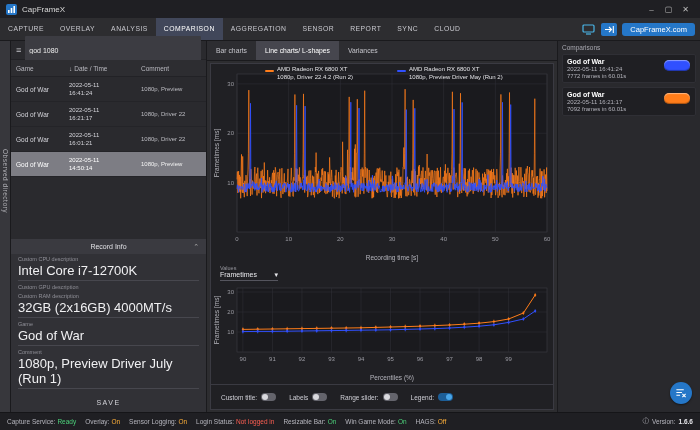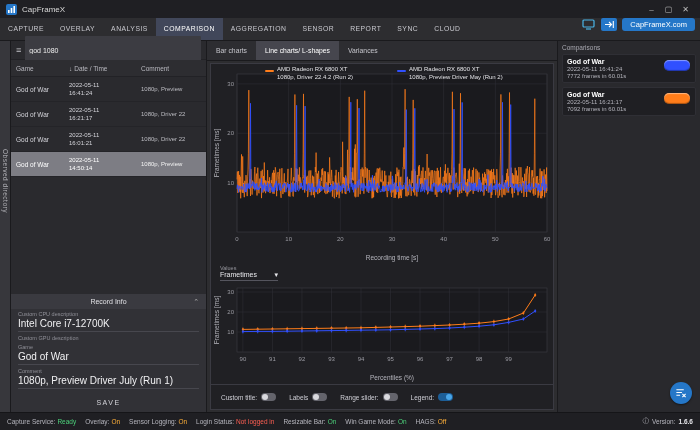--- a/index.html
+++ b/index.html
@@ -6,21 +6,21 @@
   .app{position:relative;width:700px;height:430px;background:#a3a3a3;overflow:hidden;
        font-family:"Liberation Sans",sans-serif;color:#ddd;-webkit-font-smoothing:antialiased;}
   
   .titlebar{position:absolute;top:0;left:0;right:0;height:18px;background:#1f1f23;
             display:flex;align-items:center;padding:0 6px;box-sizing:border-box;}
   .titlebar .logo{width:11px;height:11px;margin-right:5px;}
   .titlebar .title{font-size:8px;color:#d8d8d8;flex:1;}
   .winbtn{width:17px;text-align:center;font-size:8px;color:#bdbdbd;cursor:default;}
   
   .nav{position:absolute;top:18px;left:0;right:0;height:23px;background:#2d2d30;
-       border-bottom:1px solid #1a1a1d;display:flex;align-items:flex-start;box-sizing:border-box;}
+       border-bottom:1px solid #1a1a1d;display:flex;align-items:center;box-sizing:border-box;}
   .nav-tab{font-size:6.8px;letter-spacing:.5px;color:#c9c9cf;padding:0 8px;line-height:22px;height:22px;}
   .nav-tab.active{background:#41475a;color:#fff;}
   .nav-right{margin-left:auto;display:flex;align-items:center;gap:5px;padding-right:5px;}
   .nav-iconbtn{width:16px;height:13px;border-radius:2px;display:flex;align-items:center;justify-content:center;}
   .nav-iconbtn.filled{background:#2577c8;}
   .site-btn{background:#2577c8;color:#fff;font-size:7.5px;border-radius:3px;padding:2px 8px;}
   
   .content{position:absolute;top:41px;bottom:18px;left:0;right:0;display:flex;}
   
   .vstrip{width:11px;background:#37373c;border-right:1px solid #1a1a1d;box-sizing:border-box;
@@ -42,21 +42,21 @@
   .trow .col-comment{font-size:6px;color:#bcbcc2;}
   .trow.selected{background:#7d7d84;color:#fff;}
   .trow.selected .col-comment{color:#f2f2f2;}
   .listspacer{flex:1;background:#2a2a2e;}
   .ri-header{height:15px;background:#3a3a40;display:flex;align-items:center;justify-content:center;
              font-size:7px;color:#e0e0e4;position:relative;}
   .ri-header .chev{position:absolute;right:7px;font-size:7px;color:#aaa;}
   .ri-body{background:#313136;padding-bottom:2px;}
   .ri-field{margin:2px 7px 3px;}
   .ri-label{font-size:5.5px;color:#8f8f97;}
-  .ri-value{font-size:10px;color:#f0f0f2;border-bottom:1px solid #47474e;padding:1px 0 2px;}
+  .ri-value{font-size:13px;color:#f0f0f2;border-bottom:1px solid #47474e;padding:1px 0 2px;}
   .save-btn{height:18px;line-height:18px;text-align:center;font-size:7px;letter-spacing:1.5px;color:#d4d4da;background:#313136;}
   
   .main{flex:1;display:flex;flex-direction:column;background:#2d2d30;min-width:0;}
   .main-tabs{height:20px;display:flex;align-items:flex-end;background:#2d2d31;border-bottom:1px solid #1a1a1d;box-sizing:border-box;}
   .main-tab{font-size:6.8px;color:#c5c5cb;padding:0 9px;line-height:19px;height:19px;}
   .main-tab.active{background:#46464e;color:#fff;}
   .chart-panel{margin:2px 3px 3px;border:1px solid #3a3a42;background:#202024;display:flex;flex-direction:column;}
   .main-chart-holder{position:relative;height:200px;}
   .main-chart-holder svg,.pct-holder svg{display:block;width:100%;height:100%;}
   .legend-entry{position:absolute;top:2px;display:flex;gap:3px;font-size:6px;line-height:1.25;color:#e2e2e6;}
@@ -177,20 +177,24 @@
         <span>Record Info</span>
         <span class="chev">⌃</span>
       </div>
       <div class="ri-body">
         <div class="ri-field">
           <div class="ri-label">Custom CPU description</div>
           <div class="ri-value">Intel Core i7-12700K</div>
         </div>
         <div class="ri-field">
           <div class="ri-label">Custom GPU description</div>
+        </div>
+        <div class="ri-field">
+          <div class="ri-label">Custom RAM description</div>
+          <div class="ri-value">32GB (2x16GB) 4000MT/s</div>
         </div>
         <div class="ri-field">
           <div class="ri-label">Game</div>
           <div class="ri-value">God of War</div>
         </div>
         <div class="ri-field">
           <div class="ri-label">Comment</div>
           <div class="ri-value">1080p, Preview Driver July  (Run 1)</div>
         </div>
       </div>

